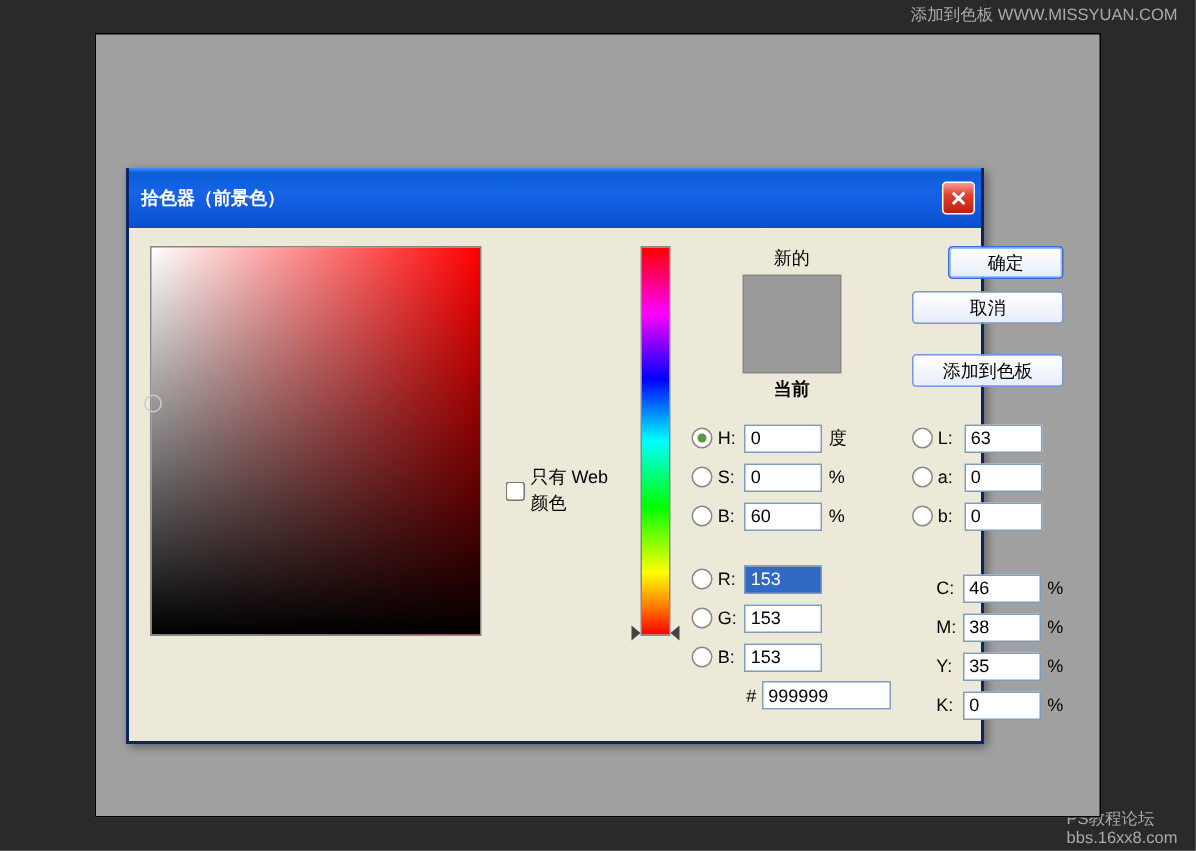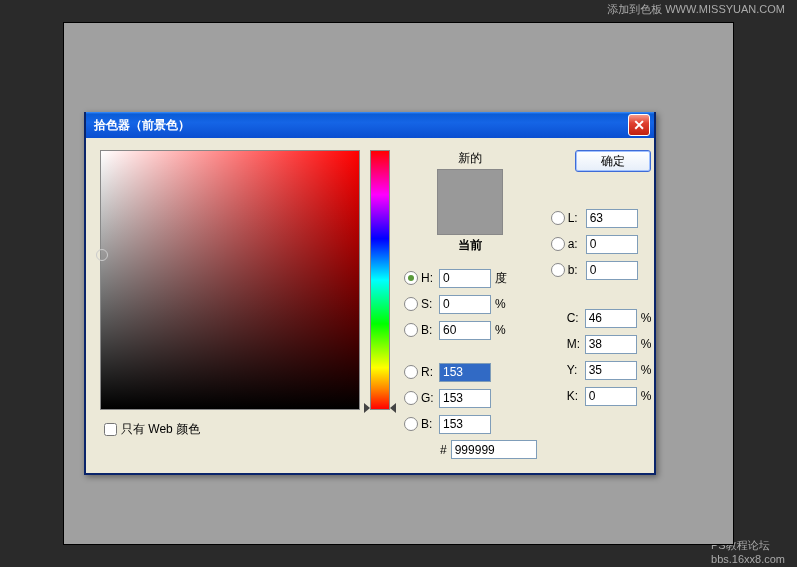--- a/index.html
+++ b/index.html
@@ -1,25 +1,25 @@
 <!DOCTYPE html>
 <html><head>
 <meta charset="utf-8">
 <style>
 body { margin: 0; font-family: "Microsoft YaHei", Tahoma, Arial, sans-serif; font-size: 12px; background: #2a2a2a; }
 .screen { position: relative; width: 797px; height: 567px; background: #2a2a2a; }
 .watermark-top { position: absolute; top: 2px; right: 12px; color: #aaa; font-size: 11px; }
 .watermark-bottom { position: absolute; bottom: 2px; right: 12px; color: #aaa; font-size: 11px; text-align: left; }
 .canvas { position: absolute; left: 63px; top: 22px; right: 63px; bottom: 22px; background: #a0a0a0; border: 1px solid #000; }
 .dialog { position: absolute; left: 84px; top: 112px; width: 568px; background: #ece9d8; border: 2px solid #0a246a; border-top: none; box-shadow: 2px 2px 6px rgba(0,0,0,0.4); display: flex; flex-direction: column; }
-.titlebar { height: 26px; background: linear-gradient(to bottom, #3a90ff 0%, #0a5cd6 8%, #1565e6 40%, #0a4ed0 100%); display: flex; align-items: center; color: #fff; padding: 0 4px 0 8px; font-weight: bold; font-size: 12px; }
+.titlebar { height: 40px; background: linear-gradient(to bottom, #3a90ff 0%, #0a5cd6 8%, #1565e6 40%, #0a4ed0 100%); display: flex; align-items: center; color: #fff; padding: 0 4px 0 8px; font-weight: bold; font-size: 12px; }
 .titlebar-title { flex: 1; }
 .close-box { width: 20px; height: 20px; background: linear-gradient(to bottom, #f89c8c, #e04030 40%, #c02010); border: 1px solid #fff; border-radius: 3px; display: flex; align-items: center; justify-content: center; color: #fff; font-weight: bold; font-size: 14px; cursor: pointer; }
 .body { padding: 12px 14px 14px 14px; display: flex; }
-.leftcol { display: flex; flex-direction: column; }
+.leftcol { display: flex; flex-direction: row; gap: 12px; }
 .sv-box { width: 258px; height: 258px; background: linear-gradient(to top, #000, rgba(0,0,0,0)), linear-gradient(to right, #fff, #f00); border: 1px solid #888; position: relative; }
 .sv-cursor { position: absolute; width: 10px; height: 10px; border: 1px solid #ccc; border-radius: 50%; left: -5px; top: 98px; }
 .webonly { margin-top: 10px; display: flex; align-items: center; }
 .webonly input[type=checkbox] { margin-right: 4px; width: 13px; height: 13px; }
 .hue-strip { width: 18px; height: 258px; margin-left: 10px; background: linear-gradient(to bottom, #f00 0%, #f0f 17%, #00f 34%, #0ff 50%, #0f0 67%, #ff0 84%, #f80 92%, #f00 100%); border: 1px solid #888; position: relative; }
 .hue-pointer-l, .hue-pointer-r { position: absolute; bottom: -4px; width: 0; height: 0; border-top: 5px solid transparent; border-bottom: 5px solid transparent; }
 .hue-pointer-l { left: -7px; border-left: 6px solid #444; }
 .hue-pointer-r { right: -7px; border-right: 6px solid #444; }
 .midcol { margin-left: 14px; width: 150px; }
 .swatch-wrap { display: flex; flex-direction: column; align-items: center; margin-bottom: 12px; justify-content: center; }
@@ -134,21 +134,23 @@
         </div>
 
         <div class="hexrow">
           <span class="hash">#</span>
           <input class="hexinput" value="999999" style="">
         </div>
       </div>
 
       <div class="rightcol">
         <div class="btn">确定</div>
+        <div class="btn">取消</div>
         <div class="btngap"></div>
+        <div class="btn">添加到色板</div>
         <div class="btngap"></div>
 
         <div class="lab-wrap">
           <div class="frow">
             <span class="radio"></span>
             <span class="flabel">L:</span>
             <input class="numinput" value="63" style="">
           </div>
           <div class="frow">
             <span class="radio"></span>

